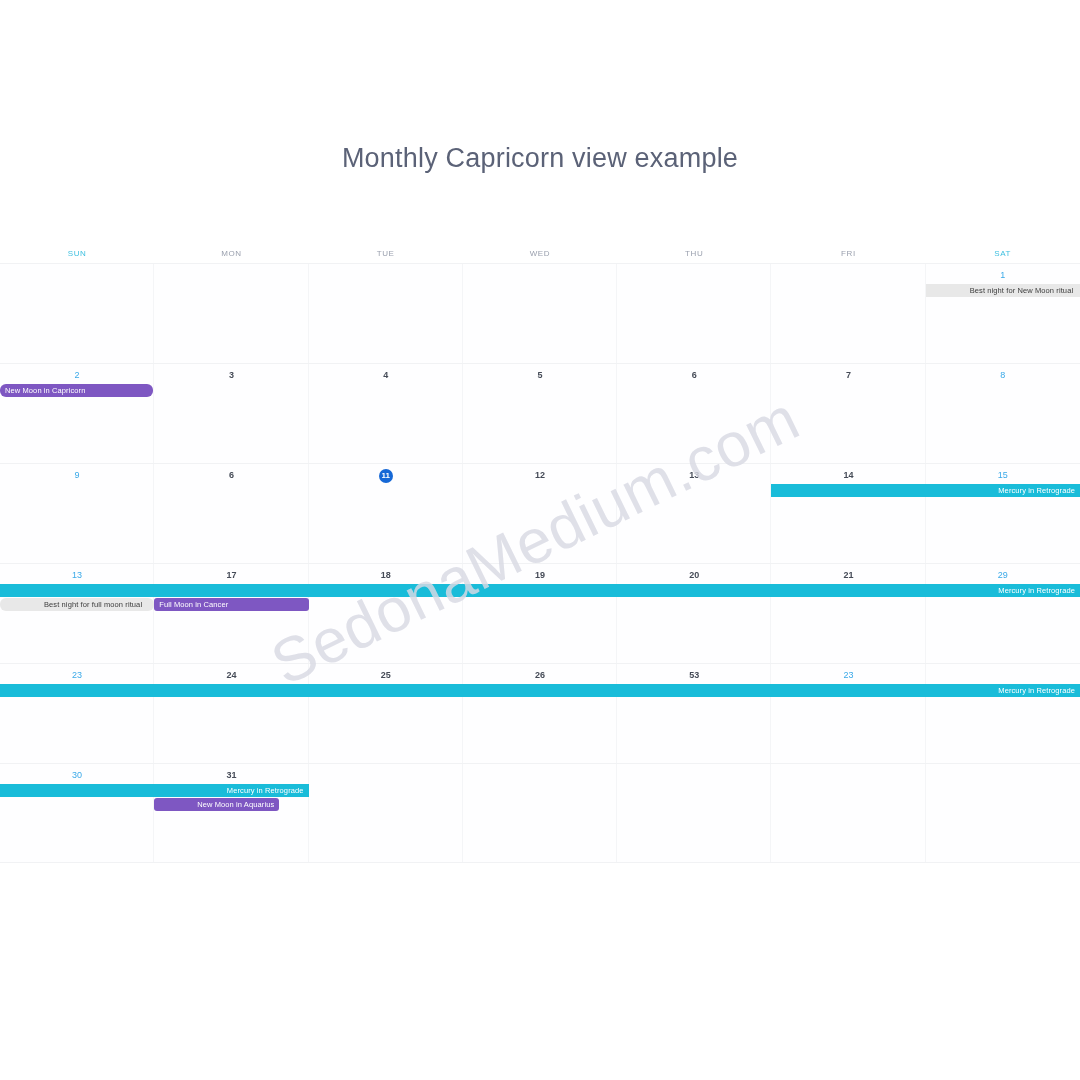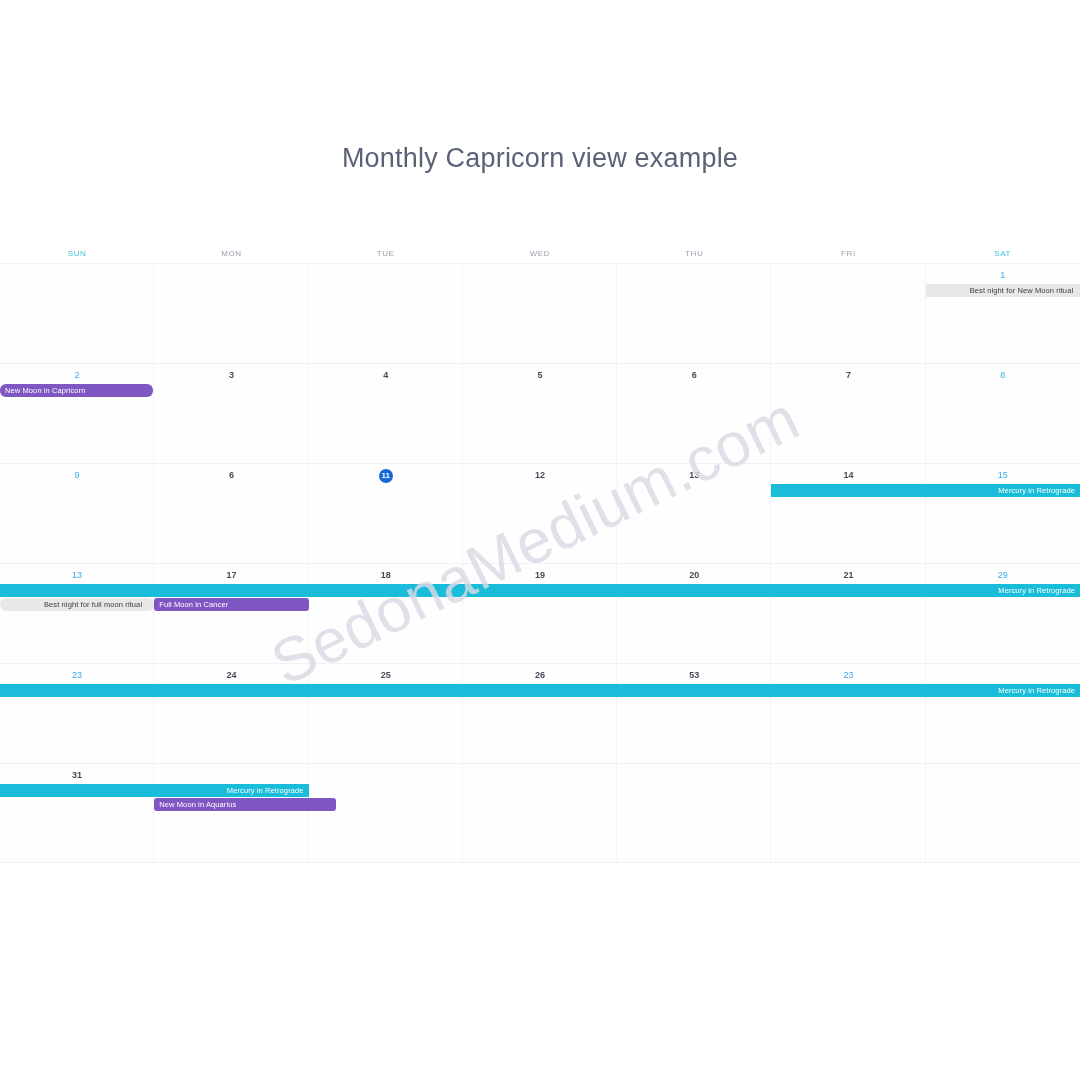--- a/index.html
+++ b/index.html
@@ -388,41 +388,44 @@
             <div class="day-cell"></div>
             <div class="day-cell"></div>
             <div class="day-cell"></div>
             <div class="day-cell"></div>
             <div class="day-cell"></div>
             <div class="day-cell"></div>
             <div class="day-cell"></div>
           </div>
           <div class="date-nums">
             <div class="date-num-slot">
+              <div class="date-num weekend">30</div>
+            </div>
+            <div class="date-num-slot">
               <div class="date-num">31</div>
             </div>
             <div class="date-num-slot">
               <div class="date-num empty"></div>
             </div>
             <div class="date-num-slot">
               <div class="date-num empty"></div>
             </div>
             <div class="date-num-slot">
               <div class="date-num empty"></div>
             </div>
             <div class="date-num-slot">
               <div class="date-num empty"></div>
             </div>
             <div class="date-num-slot">
               <div class="date-num empty"></div>
             </div>
           </div>
           <div class="events-layer">
             <div class="event span-cyan" style="left: 0px; width: 308.571px; top: 20px;">Mercury in Retrograde</div>
-            <div class="event purple" style="left: 154.286px; width: 182px; top: 34px;">New Moon in Aquarius</div>
+            <div class="event purple" style="left: 154.286px; width: 125px; top: 34px; text-align: right;">New Moon in Aquarius</div>
           </div>
         </div>
       </div>
 
   </div>
 
   <div class="watermark">SedonaMedium.com</div>
 
 </div>
 

